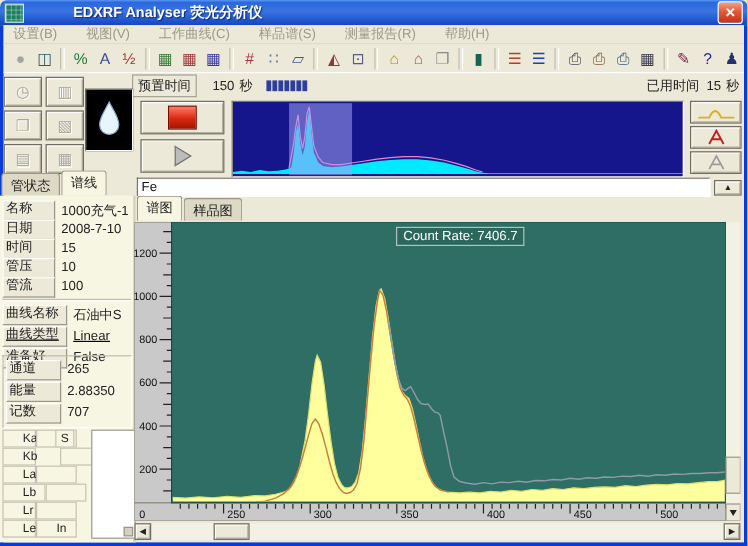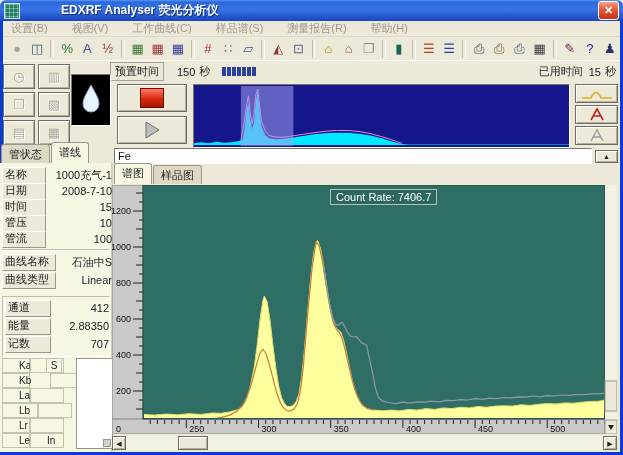--- a/index.html
+++ b/index.html
@@ -27,21 +27,21 @@
   .seg{width:4px;height:9px;background:#2e3e9e;}
   .unit{margin-left:4px;}
   .num{margin-left:6px;}
   .licon{width:30px;height:23px;background:#ece9d8;color:#aaa89c;font-size:13px;display:flex;align-items:center;justify-content:center;text-shadow:1px 1px 0 #fff;}
   .lefticons{left:3px;top:64px;display:grid;grid-template-columns:30px 30px;gap:3px 5px;}
   .blackbox{left:71px;top:74px;width:40px;height:52px;background:#000;border:1px solid;border-color:#7a766a #fff #fff #7a766a;}
   .panelbg{left:0;top:163px;width:113px;height:289px;background:#f7f6e3;border-right:2px solid #d4d0c0;}
   .tab{display:inline-block;font-size:11px;padding:2px 7px 1px;border:1px solid #9a968a;border-bottom:none;border-radius:3px 3px 0 0;background:#ddd9c5;color:#222;margin-right:1px;}
   .tab.active{background:#f7f6e3;padding-bottom:3px;}
   .tabs{display:flex;align-items:flex-end;}
-  .frow{display:flex;align-items:center;justify-content:space-between;}
+  .frow{display:flex;align-items:center;}
   .flabel{background:#ece9d8;border:1px solid;border-color:#fff #9a968a #9a968a #fff;font-size:11px;height:15px;line-height:13px;padding:0 2px;color:#222;flex:0 0 auto;}
   .fval{font-size:11px;padding-left:5px;color:#222;white-space:nowrap;}
   .groove{border-top:1px solid #c0bcac;border-bottom:1px solid #fff;}
   .secbox{border:1px solid;border-color:#c0bcac #fff #fff #c0bcac;}
   .pcell{background:#f7f6e3;border:1px solid #c6c2b0;font-size:10px;line-height:13px;padding-left:16px;color:#222;box-sizing:border-box;}
   .listbox{left:76px;top:358px;width:37px;height:91px;background:#fff;border:1px solid #9a968a;}
   .btn3d{background:#ece9d8;border:1px solid #706c60;box-shadow:inset 1px 1px 0 #fff,inset -1px -1px 0 #b4b0a0;display:flex;align-items:center;justify-content:center;}
   .stopicon{width:22px;height:18px;background:linear-gradient(180deg,#ff7a66,#d82810 55%,#a81400);border:1px solid #700c00;}
   .sunken{border:1px solid;border-color:#7a766a #fff #fff #7a766a;}
   .fe-input{left:114px;top:148px;width:478px;height:16px;border:1px solid;border-color:#7a766a #fff #fff #7a766a;background:#fff;font-size:11px;font-family:"Liberation Sans",sans-serif;padding:0 3px;color:#111;}
@@ -167,30 +167,34 @@
         <span class="flabel" style="width: 38px;">管流</span>
         <span class="fval">100</span>
       </div>
     </div>
   <div class="a groove" style="left:2px;top:249px;width:107px;height:2px"></div>
   <div class="a" id="g2" style="left:2px;top:253px;width:110px">
       <div class="frow" style="height: 18px;">
         <span class="flabel" style="width: 48px;">曲线名称</span>
         <span class="fval">石油中S</span>
       </div>
-      <div class="frow" style="height: 18px;">
+      <div class="frow" style="height: 18px; text-decoration: underline;">
         <span class="flabel" style="width: 48px;">曲线类型</span>
         <span class="fval">Linear</span>
+      </div>
+      <div class="frow" style="height: 18px;">
+        <span class="flabel" style="width: 48px;">准备好</span>
+        <span class="fval">False</span>
       </div>
     </div>
   <div class="a secbox" style="left:2px;top:296px;width:108px;height:61px"></div>
   <div class="a" id="g3" style="left:5px;top:299px;width:104px">
       <div class="frow" style="height: 18px;">
         <span class="flabel" style="width: 40px;">通道</span>
-        <span class="fval">412</span>
+        <span class="fval">265</span>
       </div>
       <div class="frow" style="height: 18px;">
         <span class="flabel" style="width: 40px;">能量</span>
         <span class="fval">2.88350</span>
       </div>
       <div class="frow" style="height: 18px;">
         <span class="flabel" style="width: 40px;">记数</span>
         <span class="fval">707</span>
       </div>
     </div>

